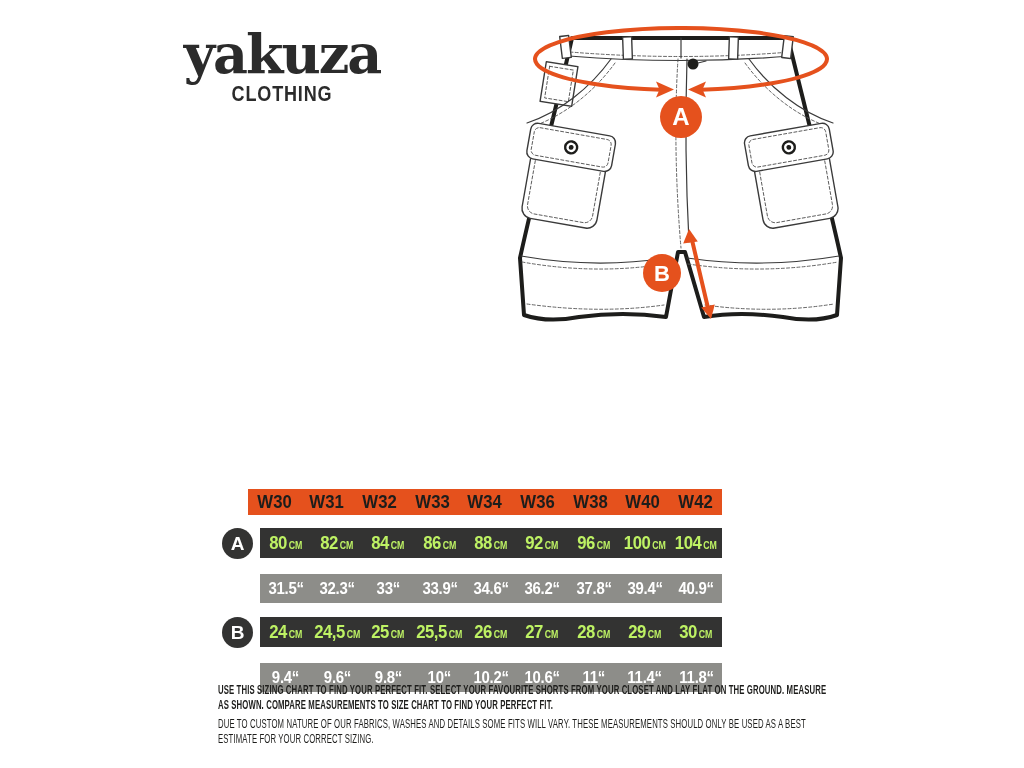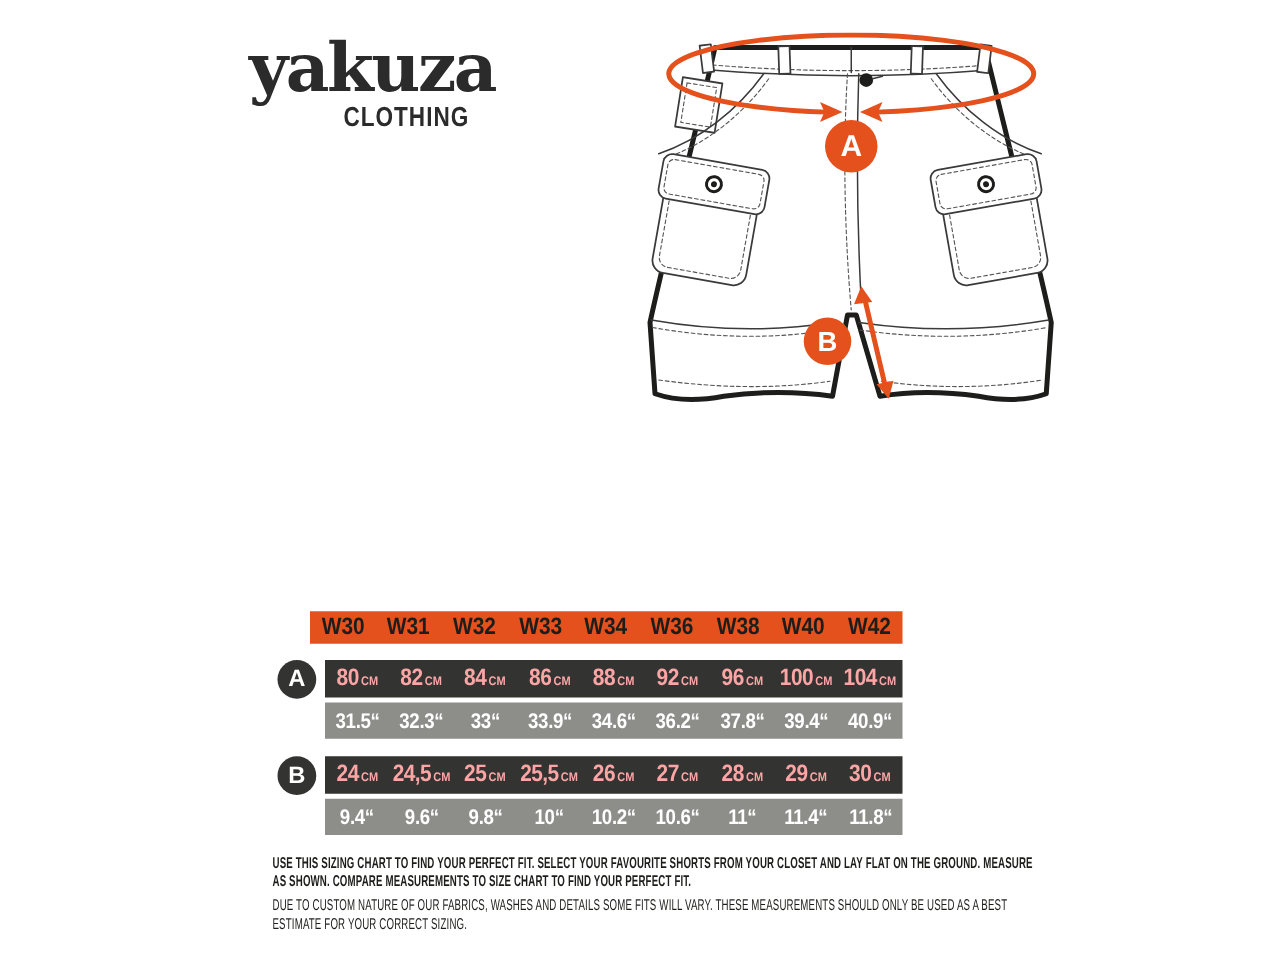--- a/index.html
+++ b/index.html
@@ -1,39 +1,39 @@
 <!DOCTYPE html>
 <html><head>
 <meta charset="utf-8">
 <style>
   html,body{margin:0;padding:0;}
   body{
     width:1024px;height:768px;position:relative;background:#ffffff;overflow:hidden;
     font-family:"Liberation Sans",sans-serif;
   }
   
-  .logo{position:absolute;left:168px;top:26px;width:228px;text-align:right;color:#2b2b2b;}
+  .logo{position:absolute;left:168px;top:26px;width:228px;text-align:center;color:#2b2b2b;}
   .logo-name{font-family:"DejaVu Serif",serif;font-weight:bold;font-size:54px;line-height:56px;letter-spacing:-2px;}
   .logo-sub{font-weight:bold;font-size:22px;line-height:22px;letter-spacing:1px;margin-top:1px;
             transform:scaleX(0.82);transform-origin:50% 0;}
   
   .shorts{position:absolute;left:515px;top:26px;width:330px;height:312px;}
   
   .sizechart{position:absolute;left:222px;top:489px;width:500px;}
   .hrow{margin-left:26px;height:26px;display:grid;grid-template-columns:repeat(9,1fr);}
   .hcell{display:flex;align-items:center;justify-content:center;font-weight:bold;font-size:19px;color:#1d1d1b;}
   .cinner{display:inline-block;transform:scaleX(0.88);transform-origin:50% 50%;white-space:nowrap;}
   .block{position:relative;margin-top:13px;}
   .block + .block{margin-top:14px;}
   .rbadge{position:absolute;left:0;top:0;width:31px;height:31px;border-radius:50%;
           background:#333332;color:#fff;font-weight:bold;font-size:19px;
           display:flex;align-items:center;justify-content:center;}
   .trow{margin-left:38px;display:grid;grid-template-columns:repeat(9,1fr);}
-  .cmrow{height:30px;background:#333332;color:#fca5a5;}
-  .inrow{height:29px;background:#8d8d89;color:#fff;margin-top:4px;}
+  .cmrow{height:30px;background:#333332;color:#bef264;}
+  .inrow{height:29px;background:#8d8d89;color:#fff;margin-top:16px;}
   .cell{display:flex;align-items:center;justify-content:center;overflow:hidden;}
   .num{font-weight:bold;font-size:19px;letter-spacing:-0.5px;}
   .unit{font-weight:bold;font-size:10px;margin-left:2px;}
   .inval{font-weight:bold;font-size:17px;letter-spacing:-0.3px;}
   
   .footer{position:absolute;left:218px;top:683px;width:960px;transform:scaleX(0.62);
           transform-origin:0 0;color:#1d1d1b;}
   .fline{white-space:nowrap;font-size:12.5px;line-height:15px;letter-spacing:0.2px;}
   .fline.b{font-weight:bold;}
   .fp2{margin-top:4px;}

